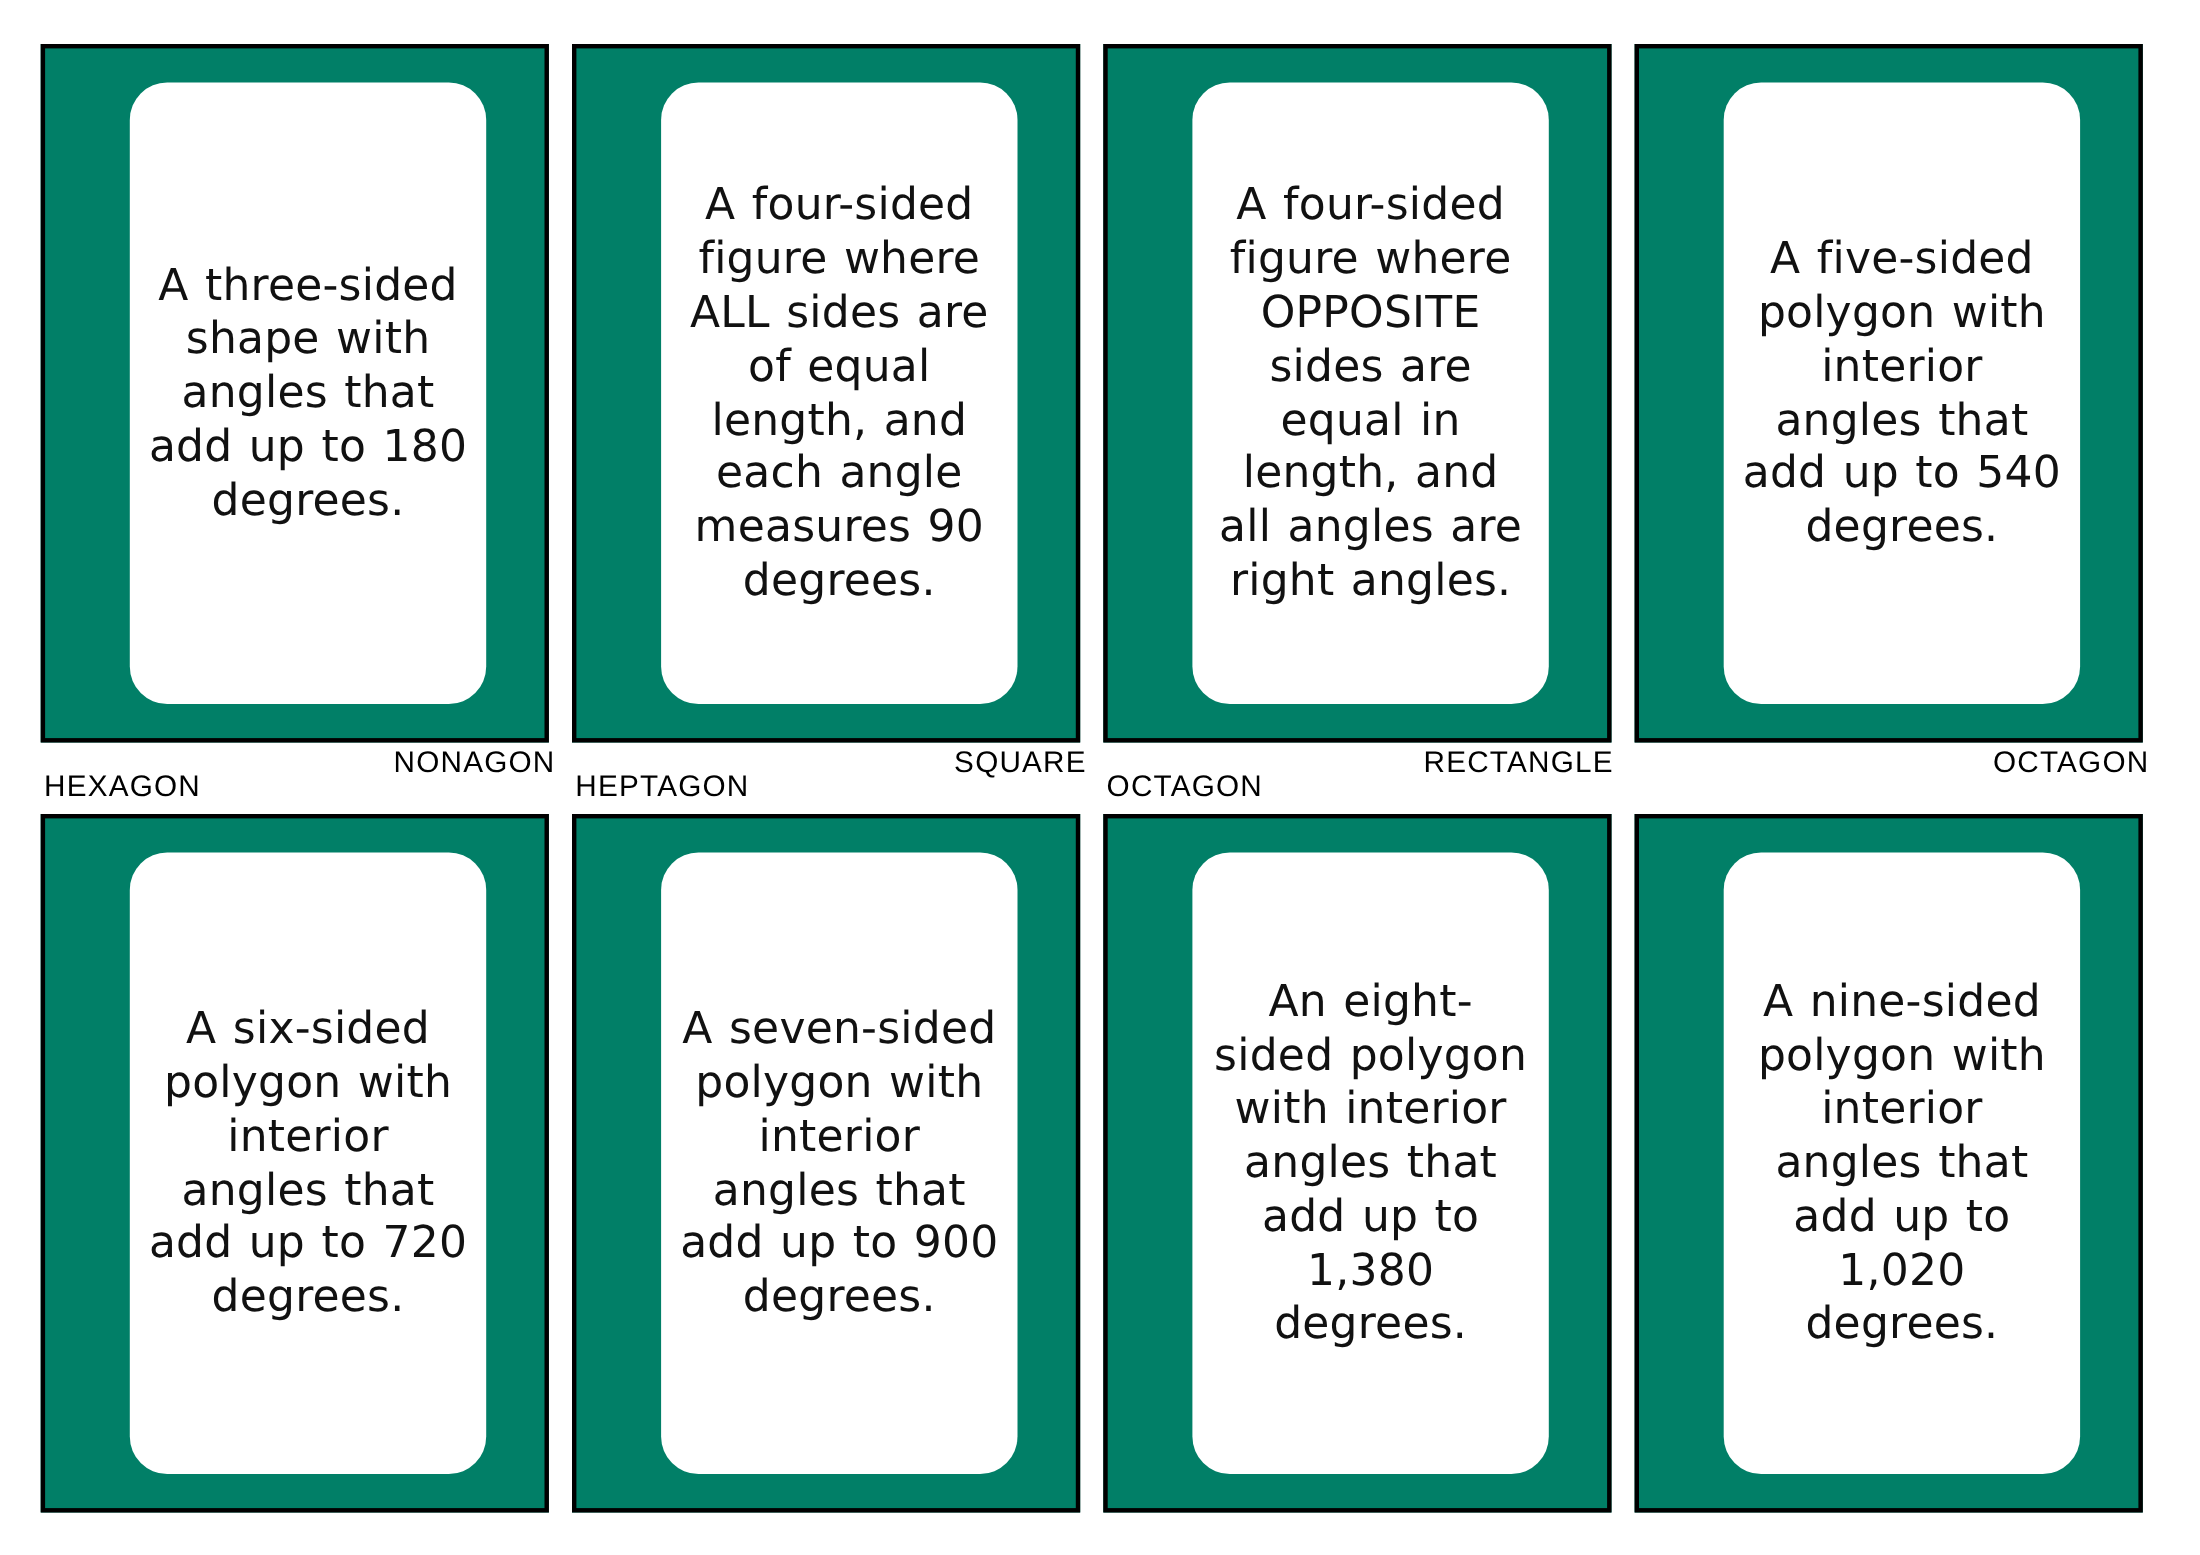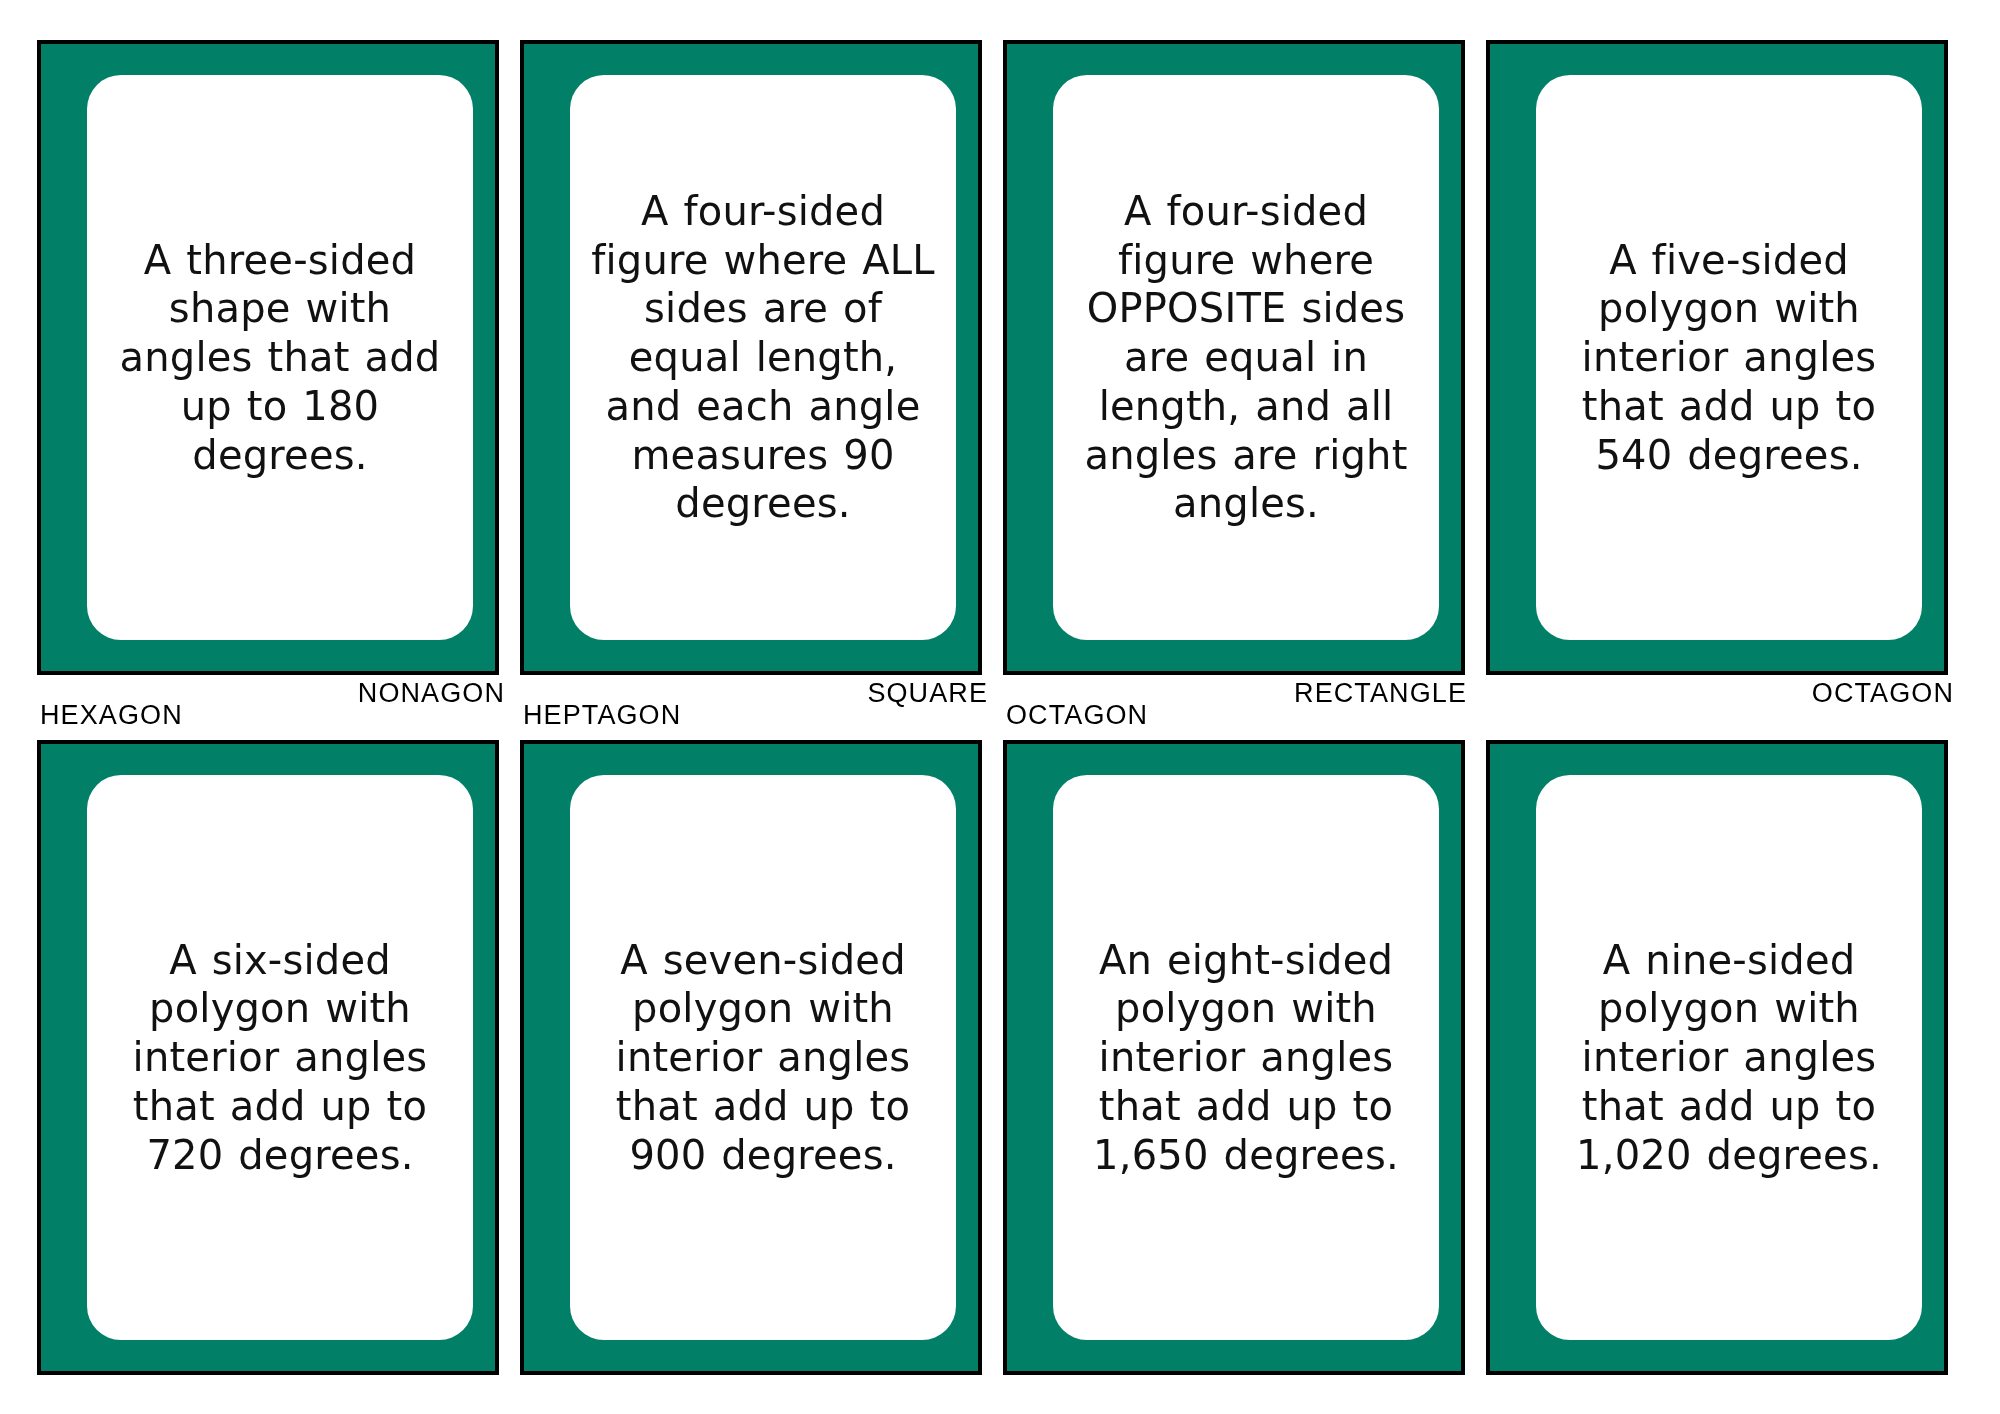--- a/index.html
+++ b/index.html
@@ -44,21 +44,21 @@
     box-sizing: border-box;
     flex: 0 0 auto;
     display: flex;
     align-items: center;
     justify-content: center;
   }
   .card-gap { flex: 0 0 auto; width: 21px; height: 1px; }
   .row-lead { flex: 0 0 auto; width: 37px; height: 1px; }
 
   .card-inner {
-    width: 386px;
+    width: 324px;
     height: 565px;
     background: #ffffff;
     border-radius: 34px;
     display: flex;
     align-items: center;
     justify-content: center;
     padding: 0 6px;
     box-sizing: border-box;
     margin-left: 24px;
   }
@@ -176,21 +176,21 @@
     <div class="card">
       <div class="card-inner">
         <div class="card-text">A seven-sided polygon with interior angles that add up to 900 degrees.</div>
       </div>
     </div>
 
     <div class="card-gap"></div>
 
     <div class="card">
       <div class="card-inner">
-        <div class="card-text">An eight-sided polygon with interior angles that add up to 1,650 degrees.</div>
+        <div class="card-text">An eight-sided polygon with interior angles that add up to 1,380 degrees.</div>
       </div>
     </div>
 
     <div class="card-gap"></div>
 
     <div class="card">
       <div class="card-inner">
         <div class="card-text">A nine-sided polygon with interior angles that add up to 1,020 degrees.</div>
       </div>
     </div>

